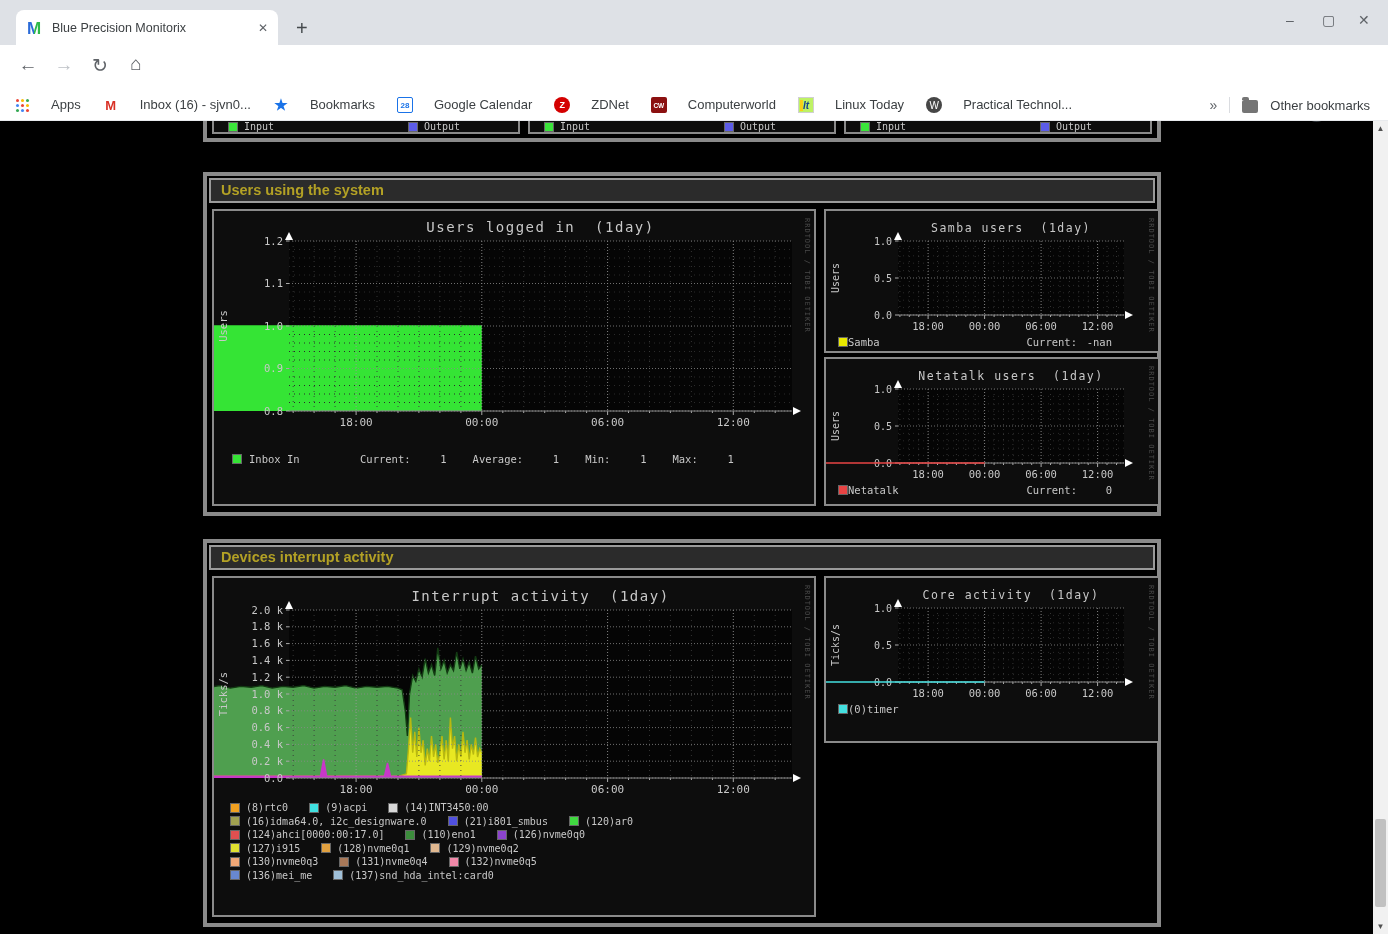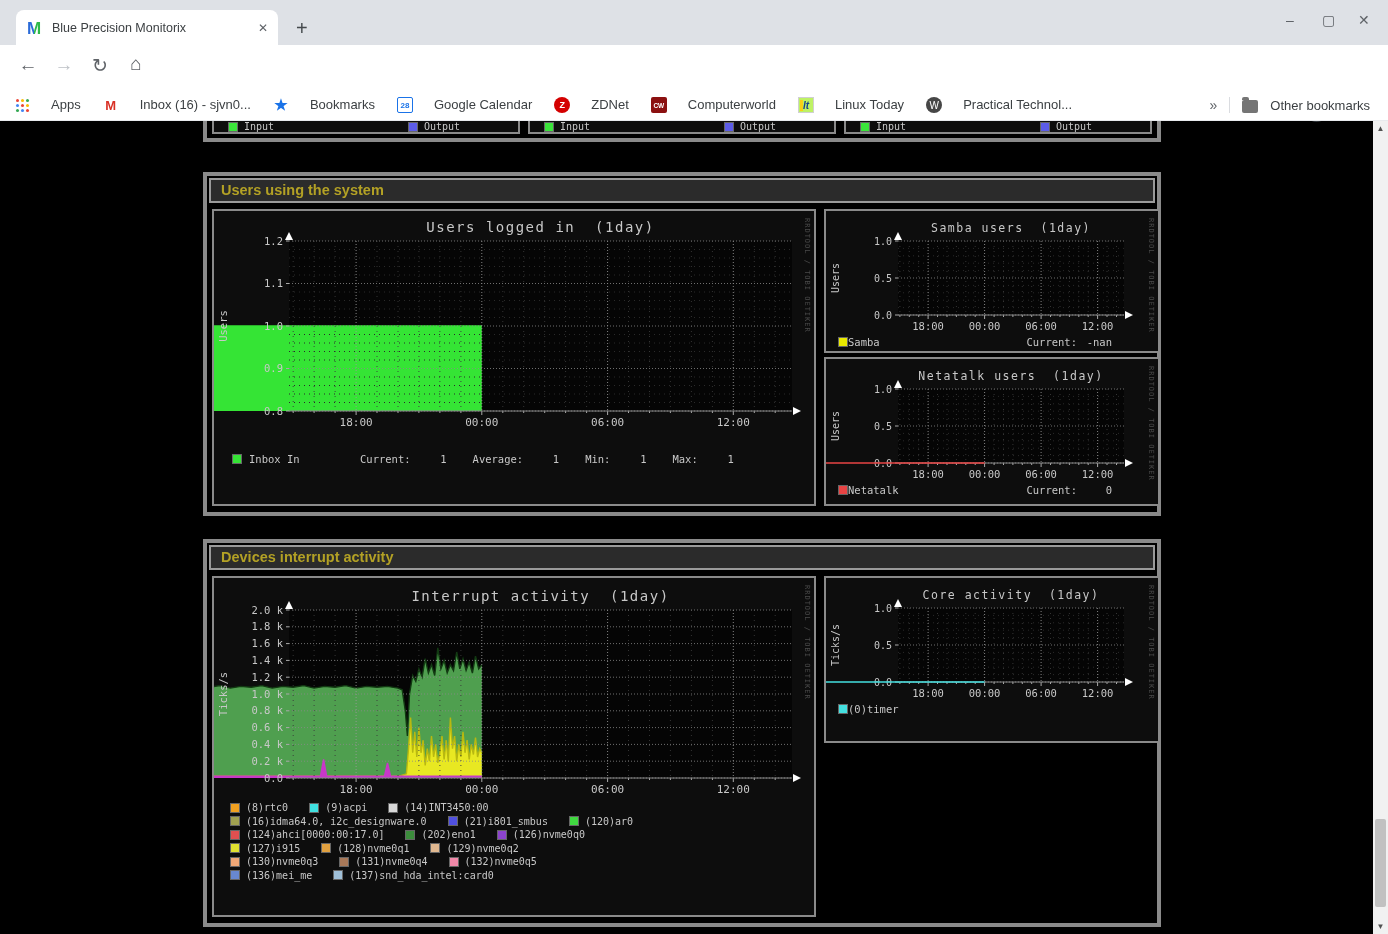--- a/index.html
+++ b/index.html
@@ -700,21 +700,21 @@
                 <span>(120)ar0</span>
               </span>
             </div>
             <div class="leg-row">
               <span class="li">
                 <span class="swatch" style="background: rgb(224, 80, 80);"></span>
                 <span>(124)ahci[0000:00:17.0]</span>
               </span>
               <span class="li">
                 <span class="swatch" style="background: rgb(60, 140, 60);"></span>
-                <span>(202)eno1</span>
+                <span>(110)eno1</span>
               </span>
               <span class="li">
                 <span class="swatch" style="background: rgb(140, 68, 204);"></span>
                 <span>(126)nvme0q0</span>
               </span>
             </div>
             <div class="leg-row">
               <span class="li">
                 <span class="swatch" style="background: rgb(224, 224, 48);"></span>
                 <span>(127)i915</span>

